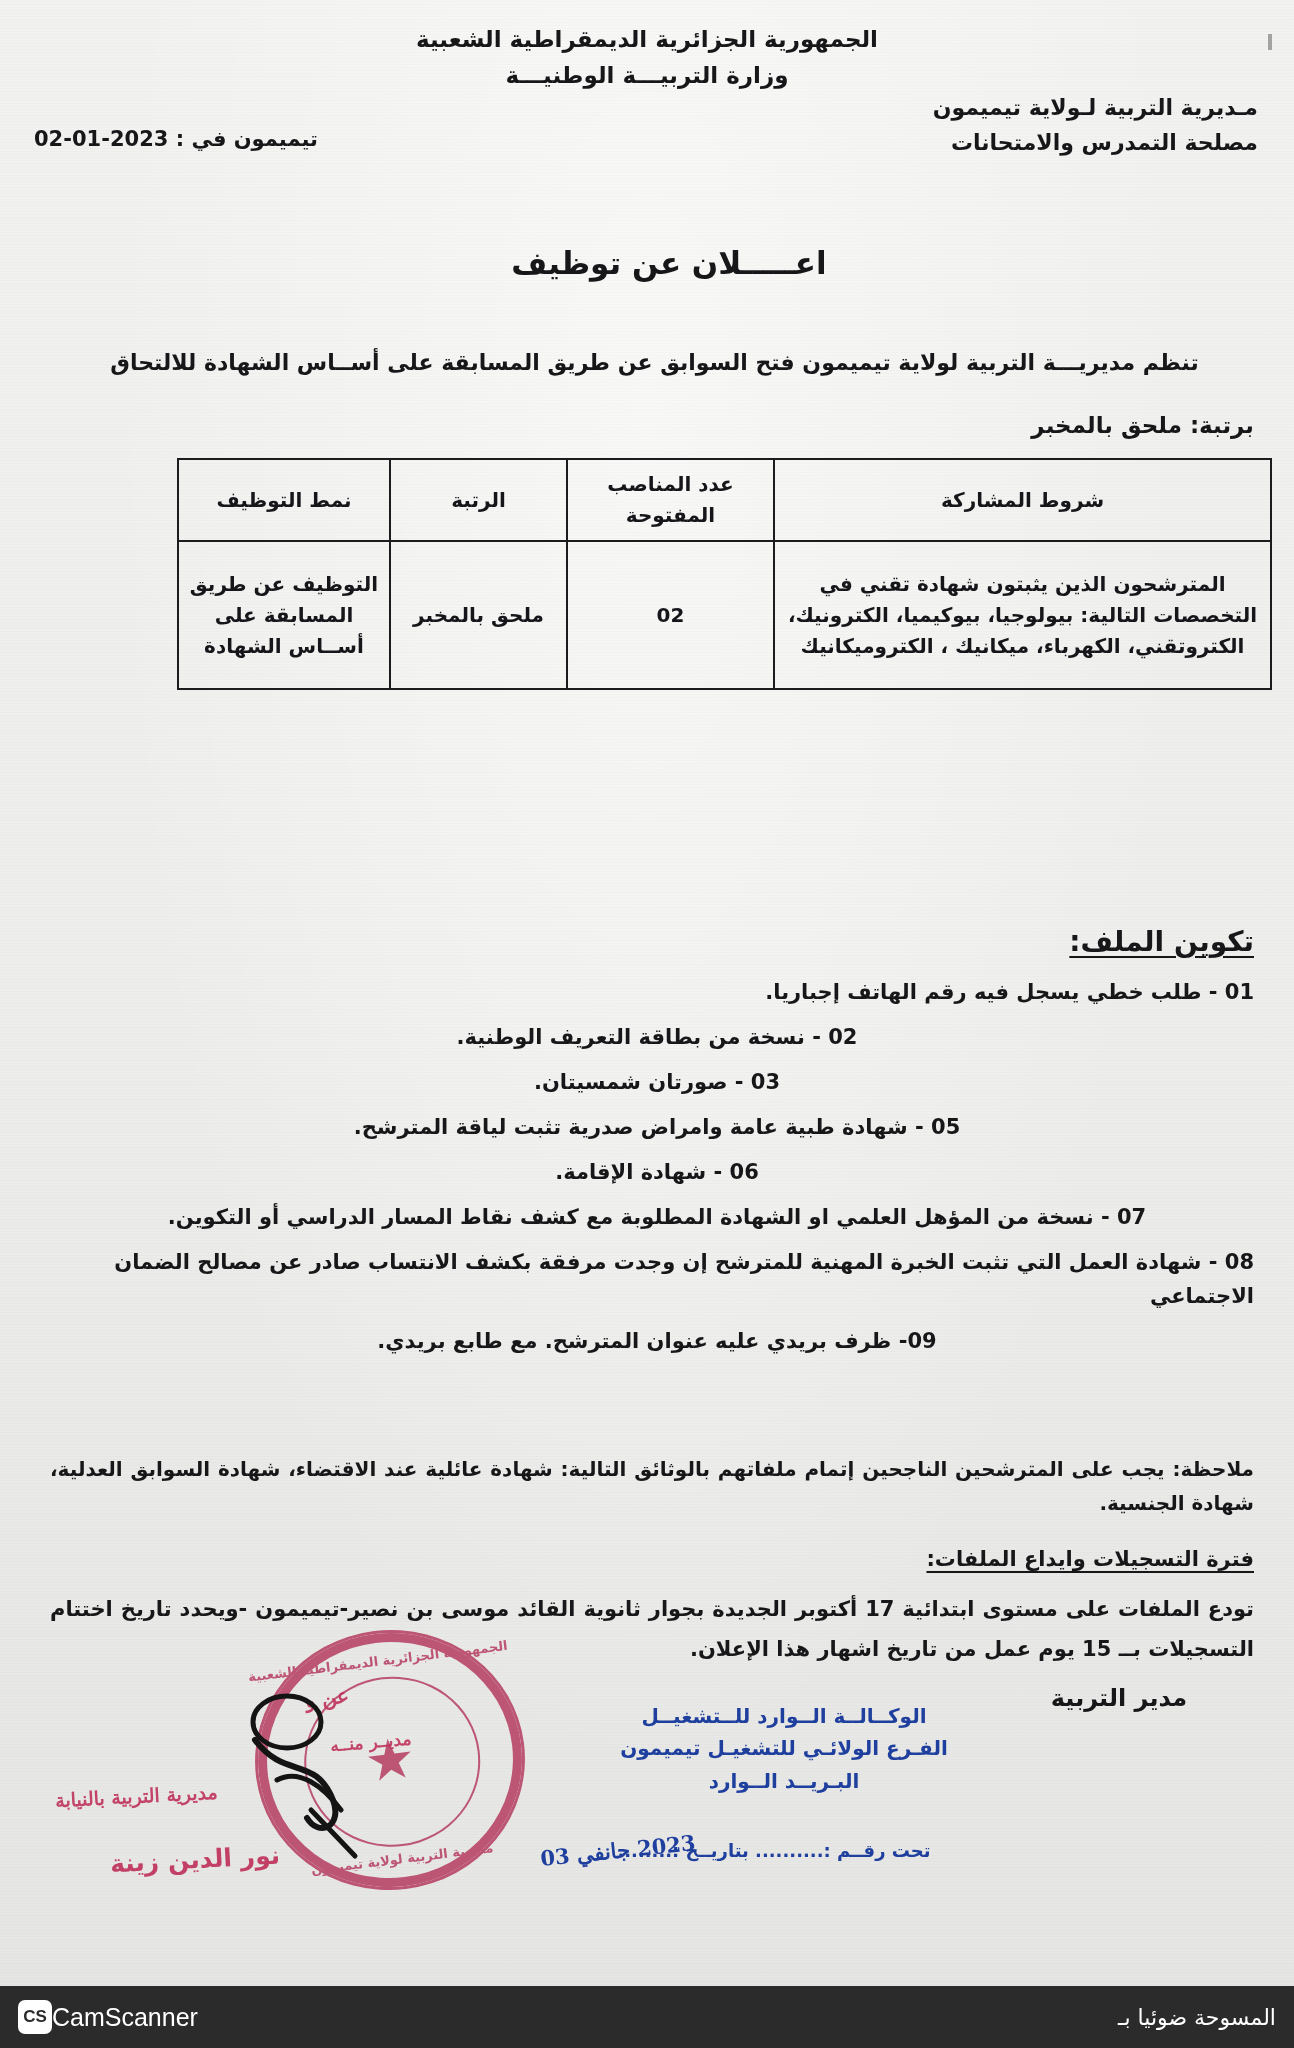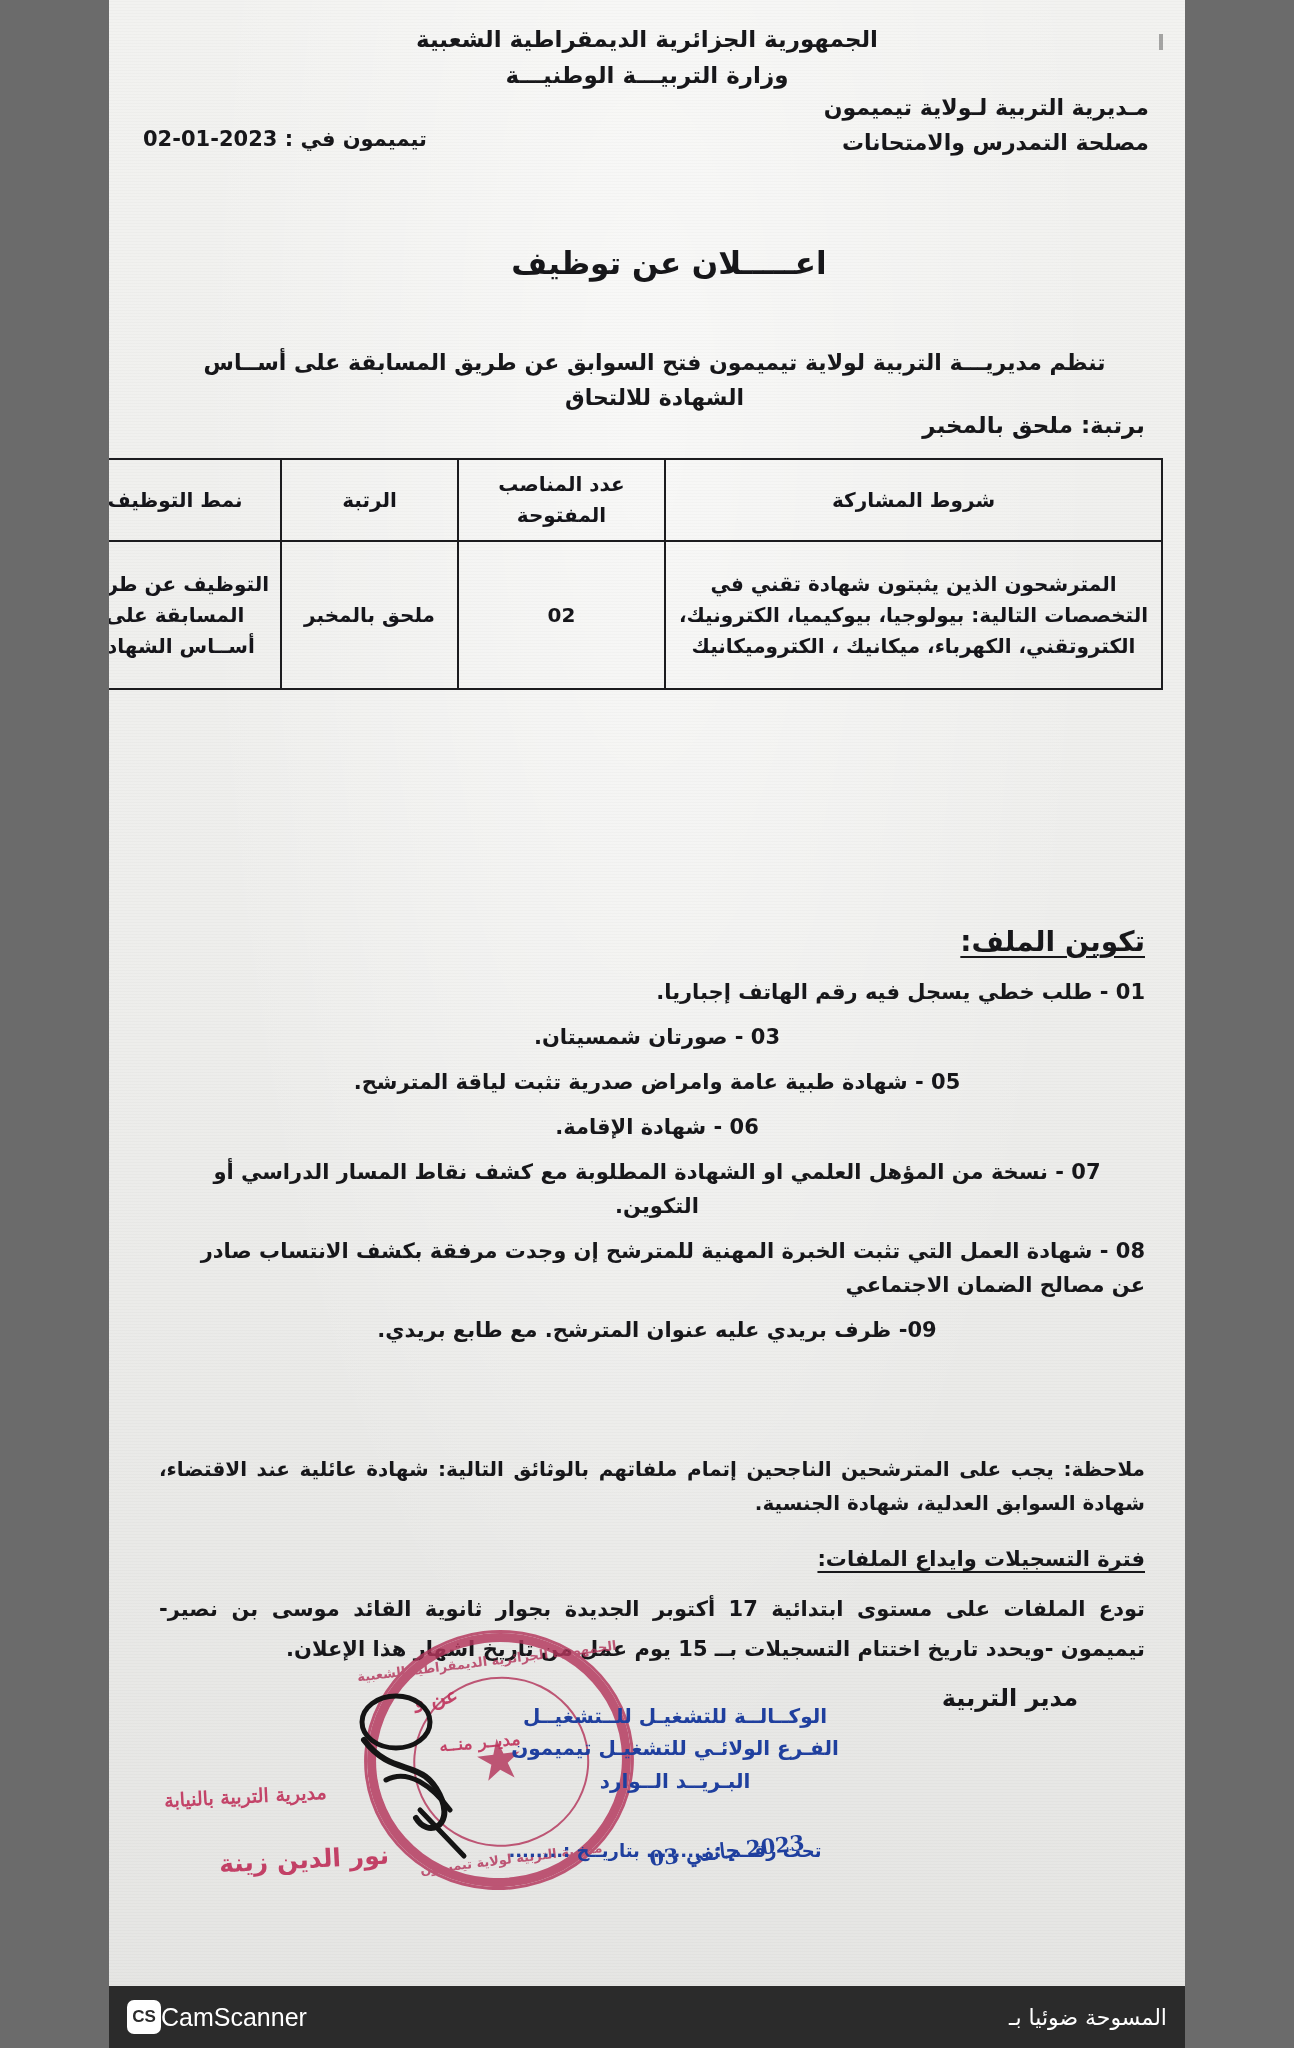--- a/index.html
+++ b/index.html
@@ -1,18 +1,18 @@
 <!DOCTYPE html>
 <html lang="ar" dir="rtl"><head>
 <meta charset="utf-8">
 <style>
   html,body{margin:0;padding:0;background:#6b6b6b;}
   body{font-family:"DejaVu Sans","Liberation Sans",sans-serif;}
   .page{
-    position:relative;width:1076px;height:2048px;margin:0 auto;
+    position:relative;width:1294px;height:2048px;margin:0 auto;
     background:#5eead4;overflow:hidden;
   }
   .scan{
     position:absolute;inset:0;
     background:
       radial-gradient(ellipse at 50% 20%, rgba(255,255,255,.55), rgba(0,0,0,0) 60%),
       linear-gradient(180deg,#f2f2f0 0%,#eeeeec 45%,#e9e9e7 75%,#e5e5e3 100%);
   }
   .noise{
     position:absolute;inset:0;opacity:.035;pointer-events:none;
@@ -211,20 +211,21 @@
           <td>التوظيف عن طريق المسابقة على أســاس الشهادة</td>
         </tr>
       </tbody>
     </table>
 
     <div class="sec-head" style="top:925px">تكوين الملف:</div>
 
     <div class="list" style="top:975px">
       <ol>
         <li style="text-align:right">01 - طلب خطي يسجل فيه رقم الهاتف إجباريا.</li>
+        <li style="text-align:center">02 - نسخة من بطاقة التعريف الوطنية.</li>
         <li style="text-align:center">03 - صورتان شمسيتان.</li>
         <li style="text-align:center">05 - شهادة طبية عامة وامراض صدرية تثبت لياقة المترشح.</li>
         <li style="text-align:center">06 - شهادة الإقامة.</li>
         <li style="text-align:center">07 - نسخة من المؤهل العلمي او الشهادة المطلوبة مع كشف نقاط المسار الدراسي أو التكوين.</li>
         <li class="li-wide">08 - شهادة العمل التي تثبت الخبرة المهنية للمترشح إن وجدت مرفقة بكشف الانتساب صادر عن مصالح الضمان الاجتماعي</li>
         <li style="text-align:center">09- ظرف بريدي عليه عنوان المترشح. مع طابع بريدي.</li>
       </ol>
     </div>
 
     <div class="note">ملاحظة: يجب على المترشحين الناجحين إتمام ملفاتهم بالوثائق التالية: شهادة عائلية عند الاقتضاء، شهادة السوابق العدلية، شهادة الجنسية.</div>
@@ -249,21 +250,21 @@
     <svg class="sig-scribble" viewBox="0 0 200 230">
       <ellipse cx="72" cy="62" rx="34" ry="26" fill="none" stroke="#141414" stroke-width="5"></ellipse>
       <path d="M40 80 C70 120, 100 95, 118 140 C128 166, 104 178, 92 158" fill="none" stroke="#141414" stroke-width="6" stroke-linecap="round"></path>
       <path d="M62 120 C84 108, 108 126, 126 150" fill="none" stroke="#141414" stroke-width="5" stroke-linecap="round"></path>
       <path d="M96 150 L140 196" fill="none" stroke="#141414" stroke-width="5" stroke-linecap="round"></path>
     </svg>
 
     <div class="ink-name">نور الدين زينة</div>
 
     <div class="blue-block">
-      <div>الوكــالــة للتشغيـل للــتشغيــل</div>
+      <div>الوكــالــة الــوارد للــتشغيــل</div>
       <div>الفـرع الولائـي للتشغيـل تيميمون</div>
       <div>البـريــد الــوارد</div>
     </div>
     <div class="blue-line">تحت رقــم :.......... بتاريــخ :........</div>
     <div class="blue-hand">2023 جانفي 03</div>
 
   </div>
 
   <div class="cs-bar">
     <div class="cs-logo">CS</div>

